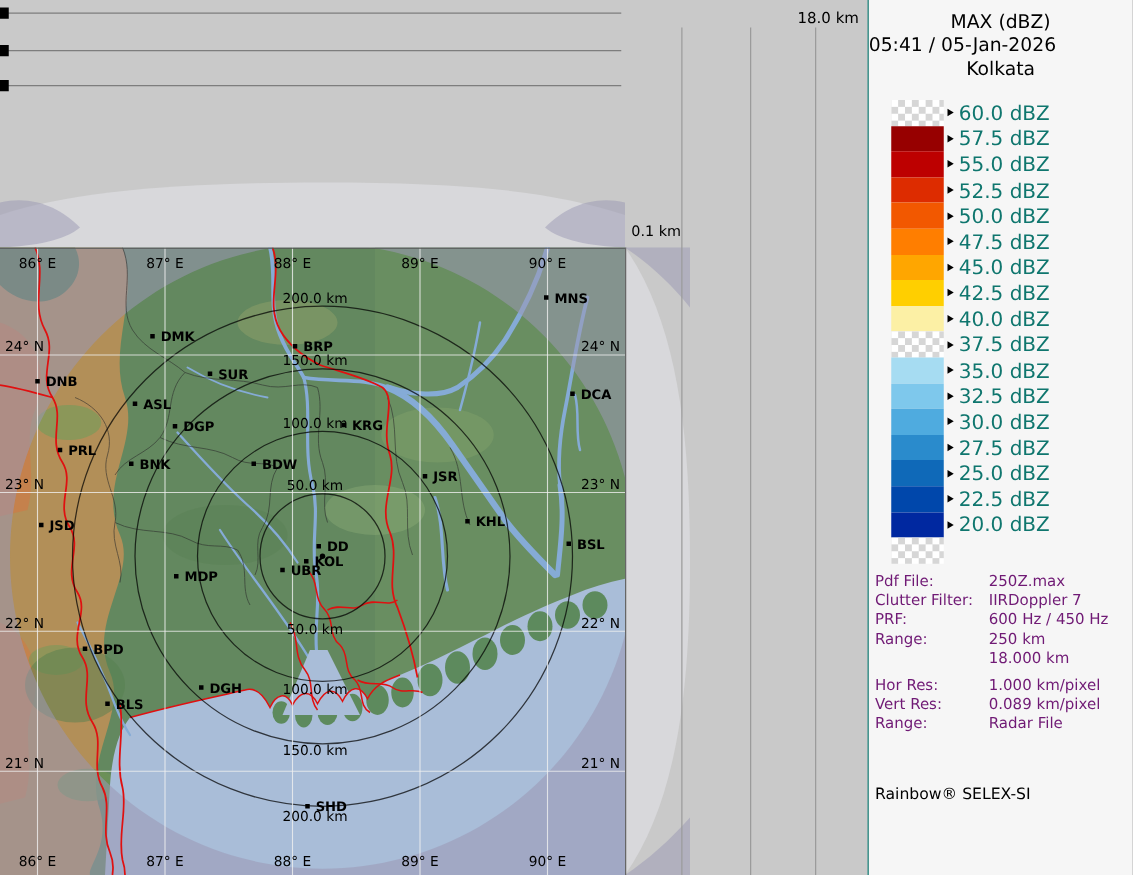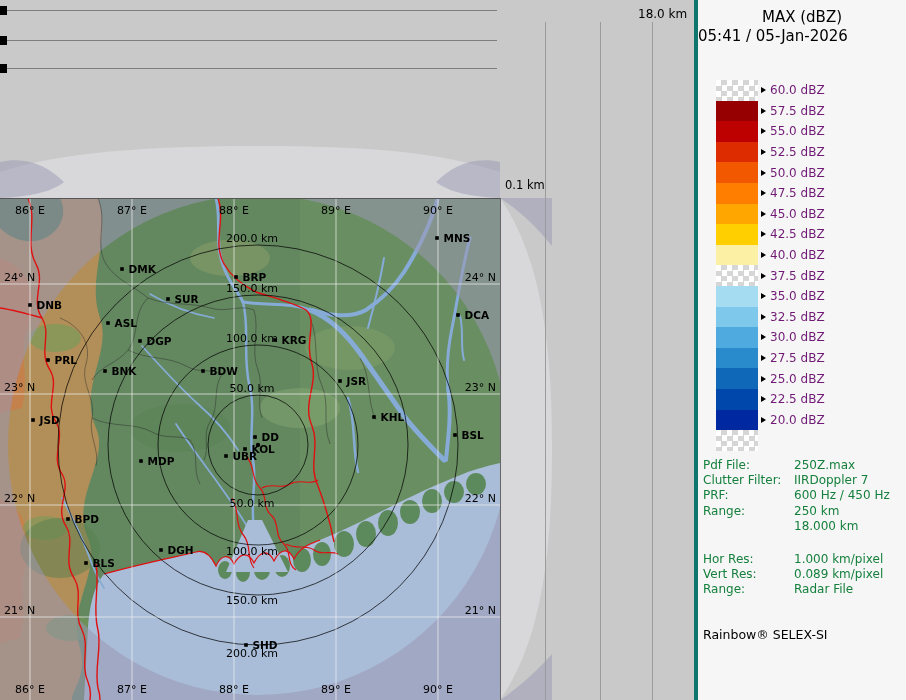--- a/index.html
+++ b/index.html
@@ -4,33 +4,33 @@
 <style>
   *{margin:0;padding:0;box-sizing:border-box}
   html,body{width:906px;height:700px}
   body{font-family:"DejaVu Sans",sans-serif;background:#c9c9c9;overflow:hidden}
   .screen{position:relative;width:906px;height:700px;background:#c9c9c9;overflow:hidden}
   .chrome{position:absolute;left:0;top:0}
   .map{position:absolute;left:0;top:198px;width:428px;height:502px}
   .axis-label{position:absolute;font-size:12px;color:#000;white-space:nowrap}
   .h-max{left:638px;top:7px}
   .h-min{left:505px;top:178px;font-size:11.5px}
-  .legend{position:absolute;left:694px;top:0;width:212px;height:700px;background:#f6f6f6;border-left:4px solid #0f766e}
+  .legend{position:absolute;left:694px;top:0;width:212px;height:700px;background:#f6f6f6;border-left:1px solid #0f766e}
   .lg-title{position:absolute;top:8px;left:0;width:100%;text-align:center;font-size:15px;color:#000}
   .lg-time{position:absolute;top:27px;left:0;width:100%;text-align:left;font-size:15px;color:#000}
   .lg-station{position:absolute;top:46px;left:0;width:100%;text-align:center;font-size:15px;color:#000}
   #scale{position:absolute;top:80px;left:18px}
   .srow{display:flex;align-items:center;height:20.6px}
   .swatch{width:42px;height:20.6px;flex:0 0 auto}
   .checker{background-image:conic-gradient(#d6d6d6 25%,#ffffff 25% 50%,#d6d6d6 50% 75%,#ffffff 75%);background-size:11px 11px}
   .arr{width:0;height:0;border-left:5px solid #000;border-top:3.5px solid transparent;border-bottom:3.5px solid transparent;margin:0 4px 0 3px}
-  .slab{font-size:12px;color:#701a75;white-space:nowrap}
-  #info{position:absolute;top:458px;left:5px;right:2px;font-size:12px;color:#15803d}
+  .slab{font-size:16px;color:#0f766e;white-space:nowrap}
+  #info{position:absolute;top:458px;left:5px;right:2px;font-size:12px;color:#701a75}
   .irow{line-height:15.2px;white-space:nowrap}
-  .irow.gap{margin-top:18px}
+  .irow.gap{margin-top:7px}
   .ilab{display:inline-block;width:91px}
   .lg-brand{position:absolute;top:627px;left:5px;font-size:12.5px;color:#000}
   svg text{user-select:none}
   .coord{font-size:11px;fill:#000}
   .ring{font-size:11px;fill:#000}
   .city{font-size:10.5px;font-weight:bold;fill:#000}
   .citydot{fill:#000}
 </style>
 </head>
 <body>
@@ -236,20 +236,21 @@
           <text x="92.5" y="369" class="city" text-anchor="start">BLS</text>
           <rect x="244.2" y="445.2" width="3.6" height="3.6" class="citydot"></rect>
           <text x="252.5" y="451" class="city" text-anchor="start">SHD</text>
         </g>
     </svg>
   </div>
 
   <div class="legend">
     <div class="lg-title">MAX (dBZ)</div>
     <div class="lg-time">05:41 / 05-Jan-2026</div>
+    <div class="lg-station">Kolkata</div>
     <div id="scale">
         <div class="srow">
           <div class="swatch checker"></div>
           <span class="arr"></span>
           <span class="slab">60.0 dBZ</span>
         </div>
         <div class="srow">
           <div class="swatch" style="background: rgb(151, 0, 0);"></div>
           <span class="arr"></span>
           <span class="slab">57.5 dBZ</span>

